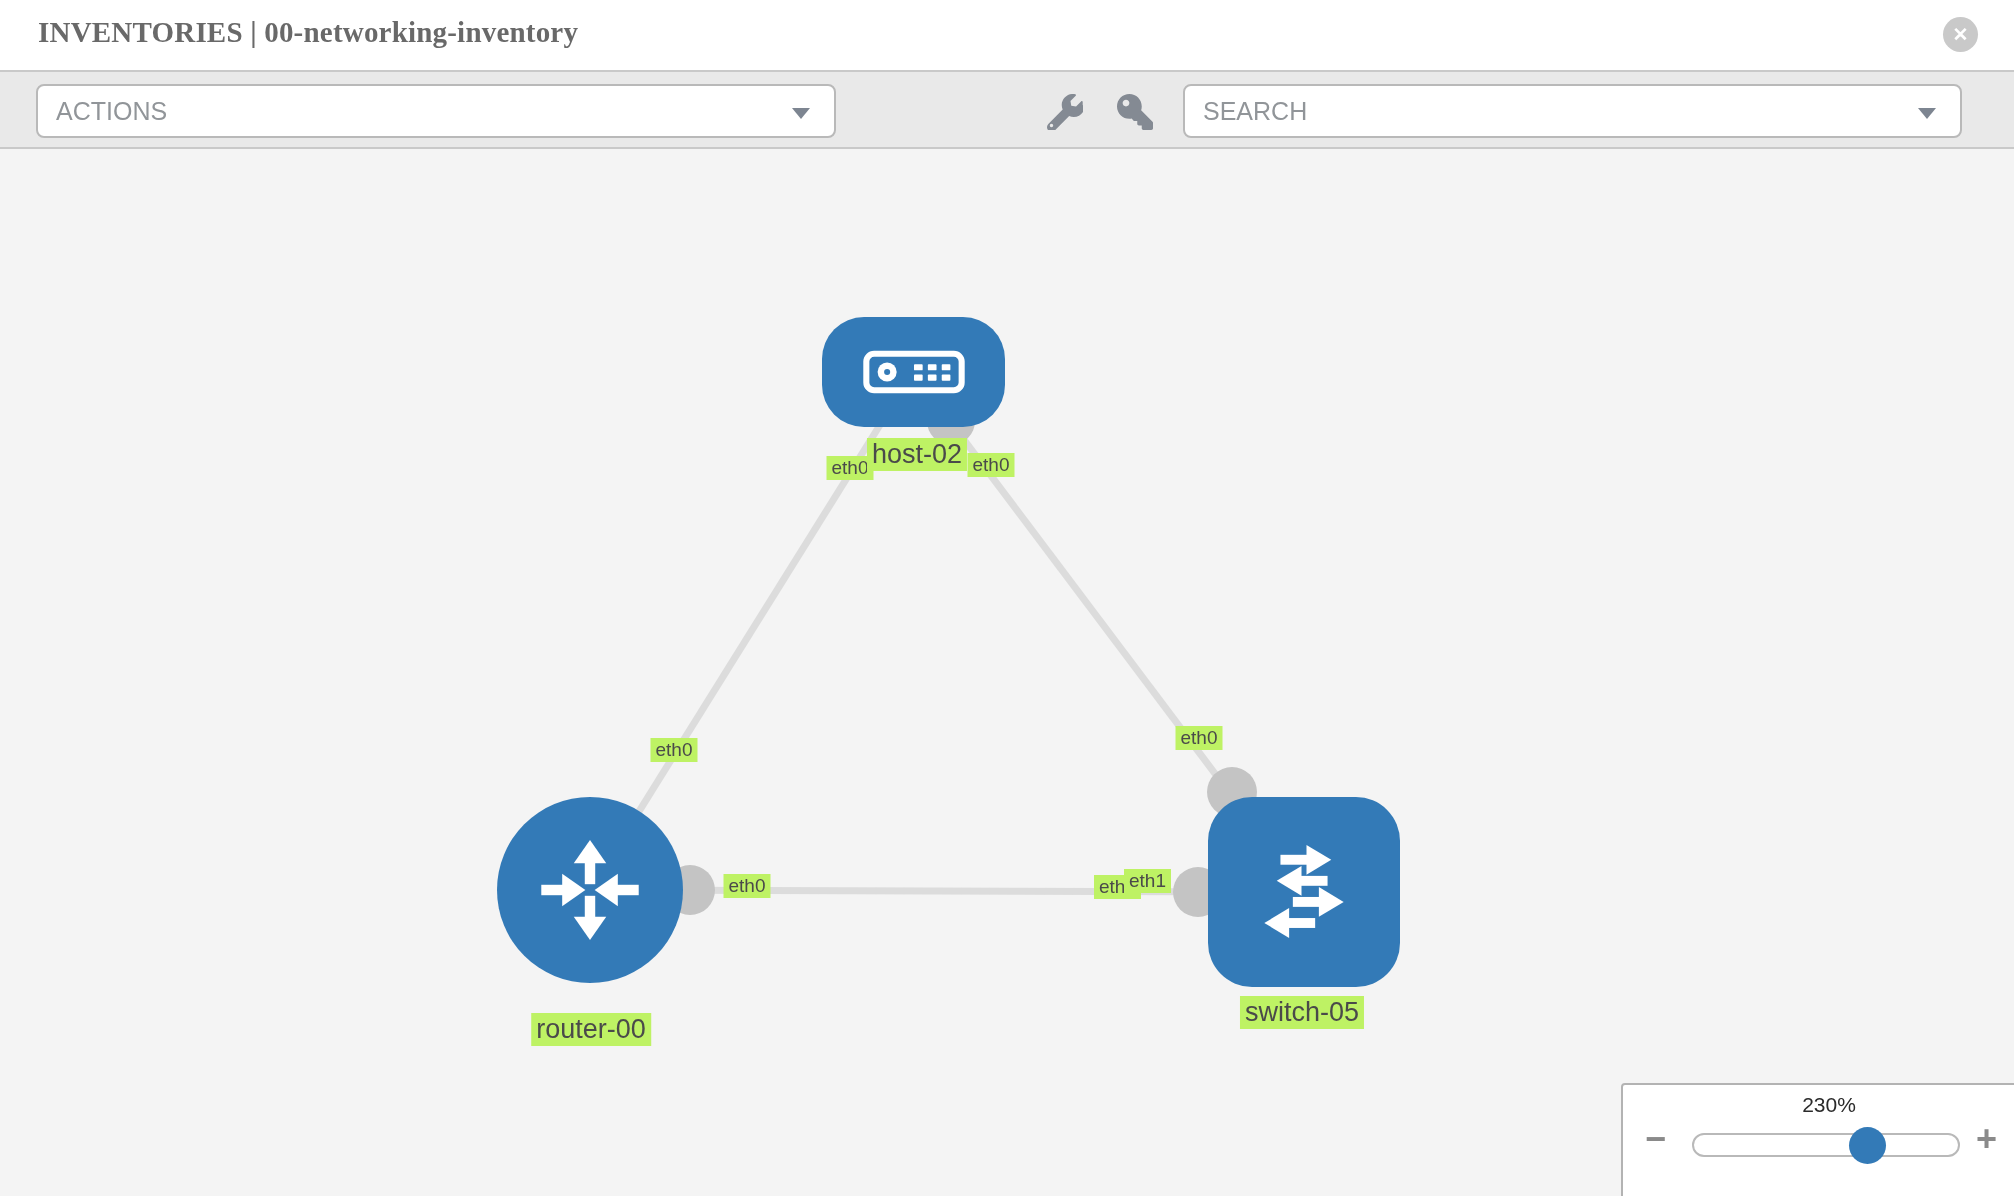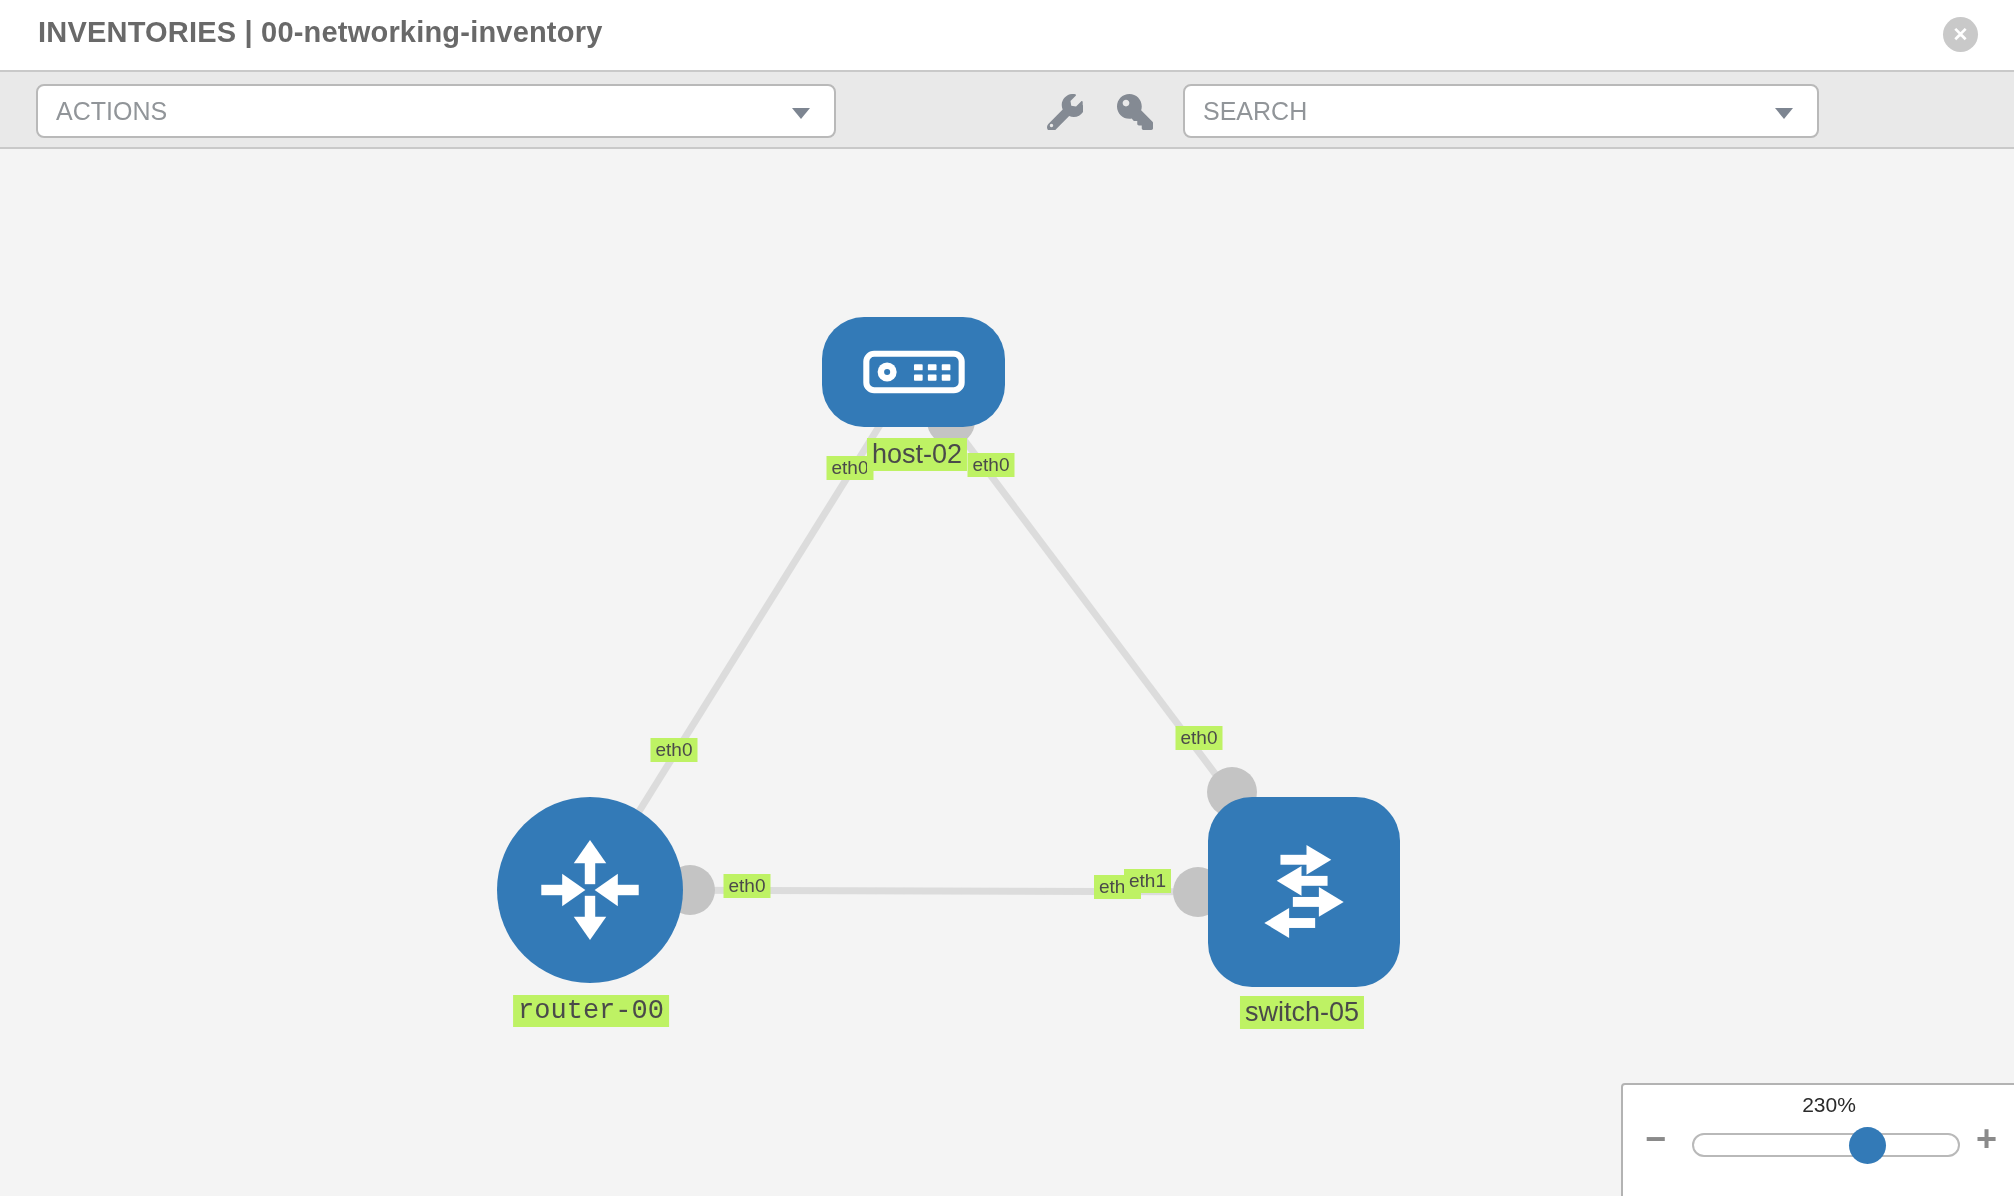--- a/index.html
+++ b/index.html
@@ -1,37 +1,37 @@
 <!DOCTYPE html>
 <html><head>
 <meta charset="utf-8">
 <style>
   * { margin:0; padding:0; box-sizing:border-box; }
   html,body { width:2014px; height:1200px; overflow:hidden;
     font-family:"Liberation Sans", sans-serif; background:#fff; }
 
   
-  .header { position:relative; height:70px; background:#fff; }
+  .header { position:relative; height:70px; background:#fff;font-family:Liberation Serif, serif; }
   .page-title { position:absolute; left:38px; top:16px;
     font-size:29px; font-weight:bold; color:#696969; letter-spacing:.2px; }
   .close-btn { position:absolute; right:36px; top:17px; width:35px; height:35px;
     border-radius:50%; background:#c9c9c9; color:#fff; font-size:19px; font-weight:bold;
     display:flex; align-items:center; justify-content:center; cursor:pointer; }
 
   
   .toolbar { position:relative; height:79px; background:#e9e9e9;
     border-top:2px solid #c9c9c9; border-bottom:2px solid #c9c9c9;padding-left:37px; }
   .select-box { position:absolute; top:12px; height:54px; background:#fff;
     border:2px solid #b9b9b9; border-radius:8px; display:flex; align-items:center; }
   .select-box .ph { margin-left:18px; font-size:25px; color:#919599; }
   .caret { position:absolute; right:24px; top:22px; width:0; height:0;
     border-left:9px solid transparent; border-right:9px solid transparent;
     border-top:11px solid #7d8591; }
   .actions-box { left:36px; width:800px; }
-  .search-box  { left:1183px; width:636px;text-align:right; }
+  .search-box  { left:1183px; width:779px;text-align:right; }
   .tool-icon { position:absolute; top:22px; width:36px; height:36px; cursor:pointer; }
   .tool-icon svg { width:100%; height:100%; fill:#848a93; }
   .wrench { left:1047px; }
   .key { left:1117px; }
   .key svg { transform:scaleX(-1); }
 
   
   .canvas { position:relative; width:2014px; height:1047px; background:#f4f4f4; overflow:hidden; }
   .net-svg { position:absolute; left:0; top:0; }
 
@@ -152,21 +152,21 @@
 
   <span class="lbl lbl-if centered" style="left:850px;  top:307px;">eth0</span>
   <span class="lbl lbl-if centered" style="left:991px;  top:304px;">eth0</span>
   <span class="lbl lbl-if centered" style="left:674px;  top:589px;">eth0</span>
   <span class="lbl lbl-if centered" style="left:1199px; top:577px;">eth0</span>
   <span class="lbl lbl-if centered" style="left:747px;  top:725px;">eth0</span>
   <span class="lbl lbl-if" style="left:1094px; top:726px;">eth0</span>
   <span class="lbl lbl-if" style="left:1124px; top:720px;">eth1</span>
 
   <span class="lbl lbl-node" style="left:917px;  top:289px;">host-02</span>
-  <span class="lbl lbl-node" style="left:591px;  top:846px;font-family:Liberation Mono, monospace;">router-00</span>
+  <span class="lbl lbl-node" style="left:591px;  top:864px;">router-00</span>
   <span class="lbl lbl-node" style="left:1302px; top:847px;">switch-05</span>
 
   <div class="zoom-panel">
     <div class="zoom-value">230%</div>
     <div class="zoom-minus">−</div>
     <div class="zoom-track">
       <div class="zoom-knob"></div>
     </div>
     <div class="zoom-plus">+</div>
   </div>

